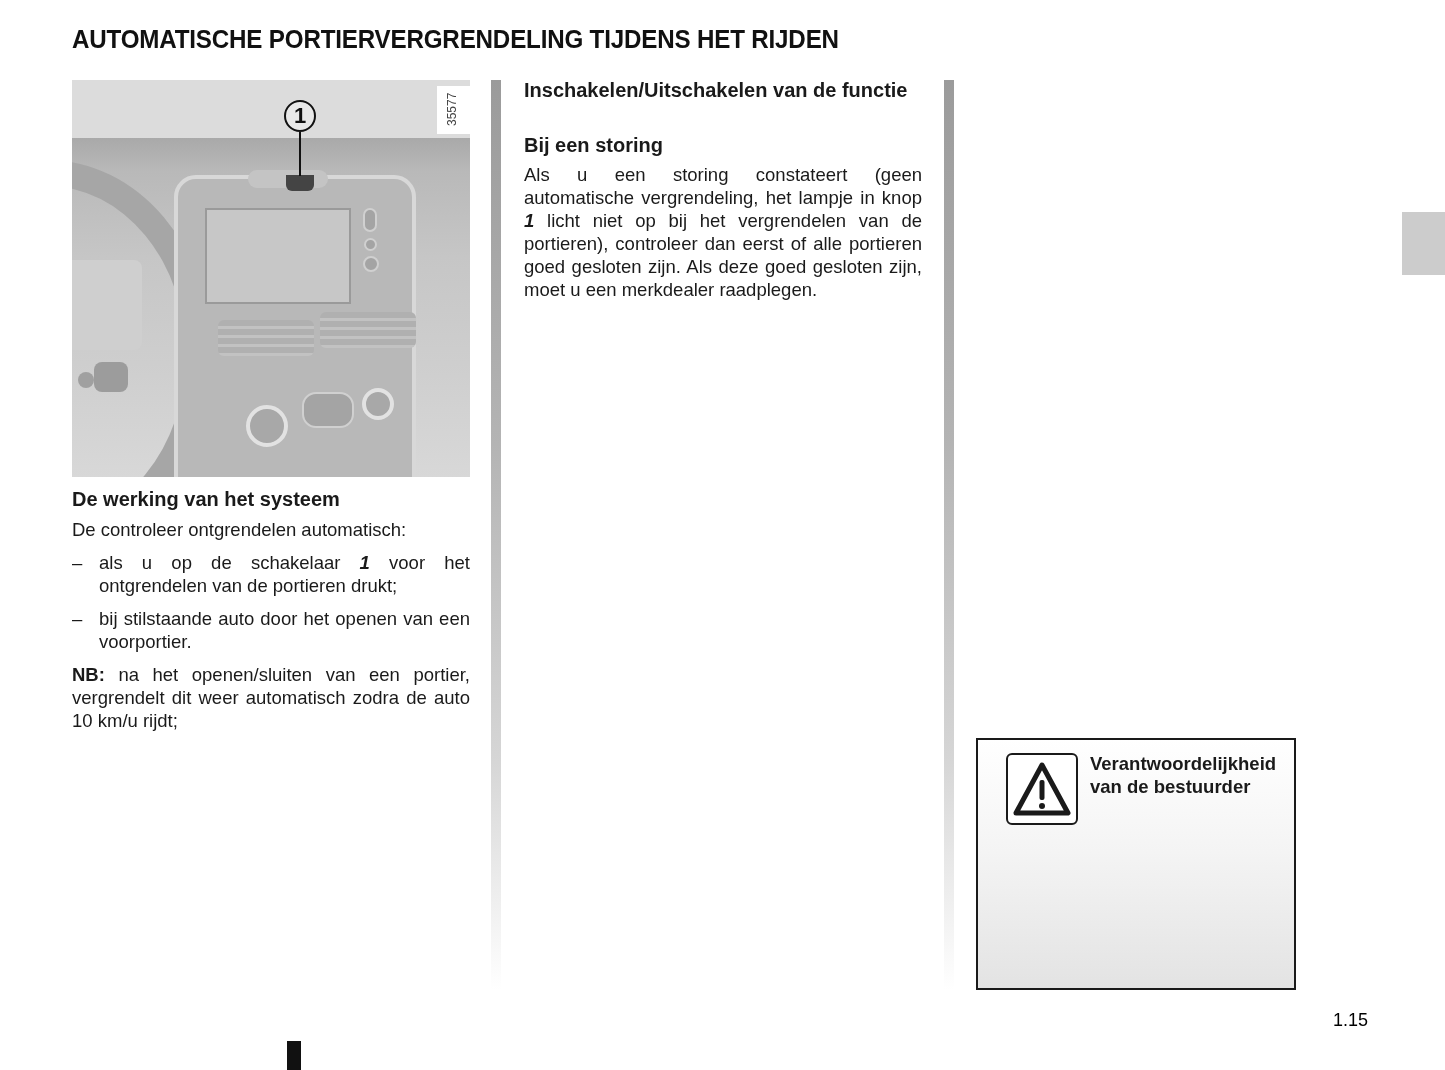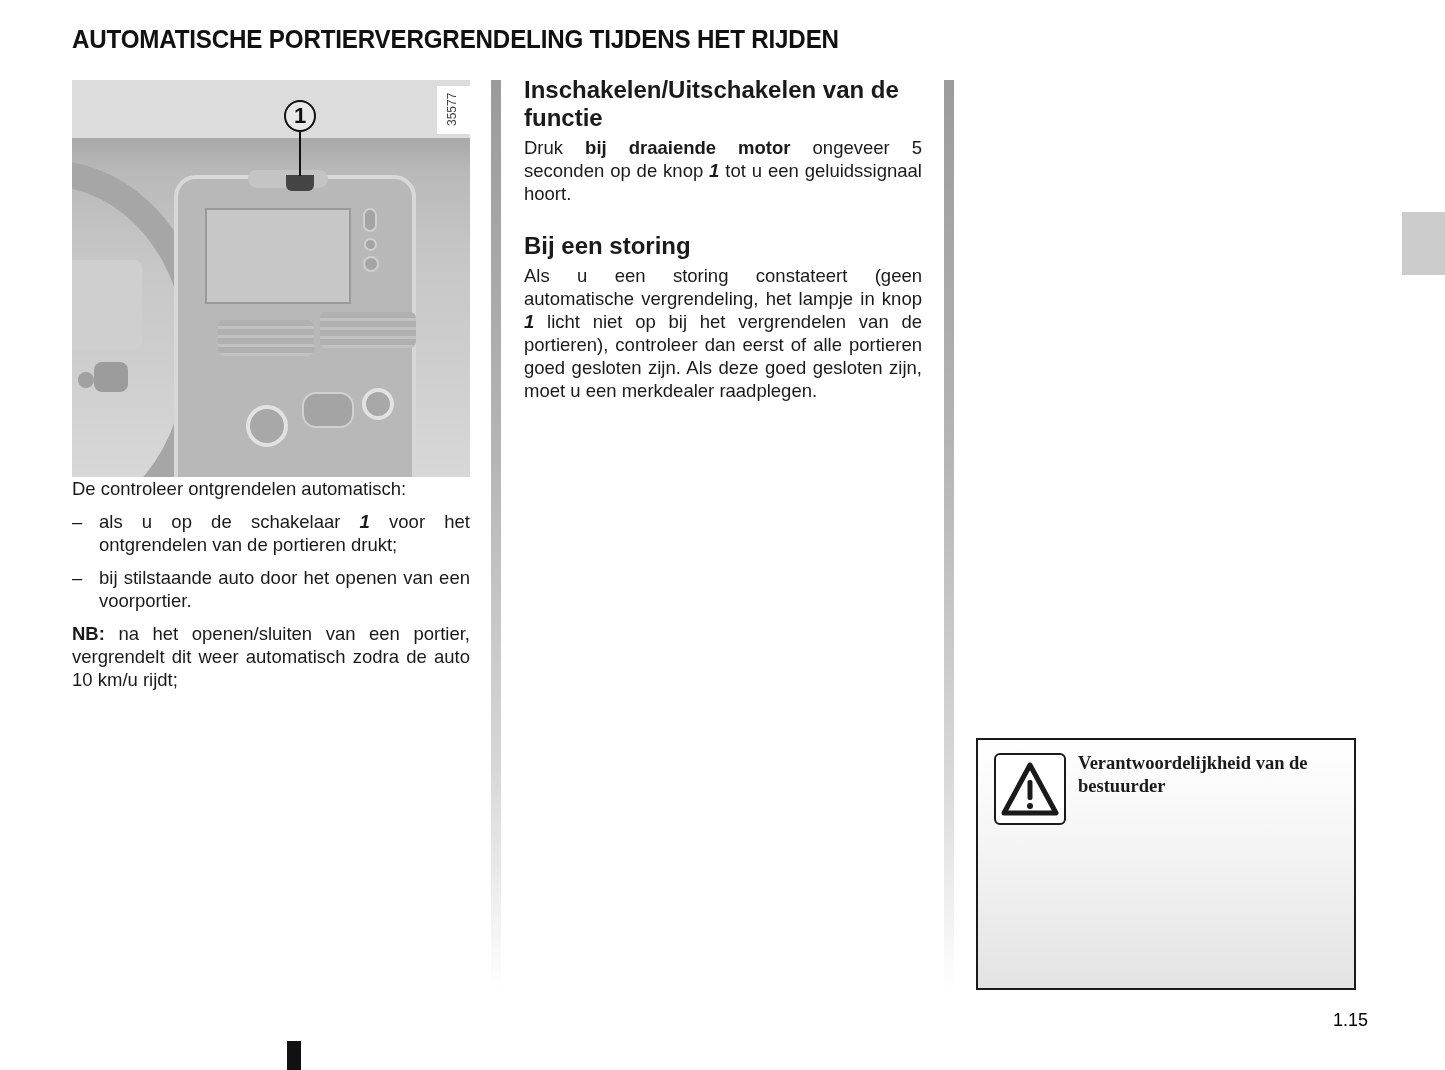--- a/index.html
+++ b/index.html
@@ -47,35 +47,35 @@
     .fig-vent { position: absolute; height: 36px; width: 96px; background: repeating-linear-gradient(180deg, #b0b0b0 0px, #b0b0b0 6px, #c2c2c2 6px, #c2c2c2 9px); border-radius: 6px; }
     .fig-knob { position: absolute; width: 42px; height: 42px; border-radius: 50%; background: #a8a8a8; border: 4px solid #e2e2e2; }
     .fig-callout { position: absolute; left: 212px; top: 20px; width: 32px; height: 32px;
       border: 2px solid #111; border-radius: 50%; background: #e8e8e8;
       font-weight: bold; font-size: 22px; line-height: 28px; text-align: center; color: #111; }
     .fig-leader { position: absolute; left: 227px; top: 52px; width: 2px; height: 44px; background: #111; }
     .fig-ref { position: absolute; left: 365px; top: 6px; width: 34px; height: 48px; background: #fff; }
     .fig-ref span { position: absolute; left: 4px; top: 40px; transform: rotate(-90deg); transform-origin: left top;
       font-size: 12px; color: #444; white-space: nowrap; }
 
-    h2 { font-size: 24px; font-weight: bold; line-height: 28px; color: #1a1a1a; }
+    h2 { font-size: 20px; font-weight: bold; line-height: 28px; color: #1a1a1a; }
     .col1 h2 { margin-top: 8px; margin-bottom: 5px; }
     .col2 h2.first { margin-bottom: 4px; }
     .col2 h2.second { margin-top: 27px; margin-bottom: 4px; }
     .col1 p { margin-bottom: 10px; }
     .list { list-style: none; }
     .list li { position: relative; padding-left: 27px; margin-bottom: 10px; text-align: justify; text-align-last: left; }
     .list li .dash { position: absolute; left: 0; top: 0; }
     .ref { font-style: italic; font-weight: bold; }
 
     .warning-box {
-      position: absolute; left: 976px; top: 738px; width: 380px; height: 252px;
+      position: absolute; left: 976px; top: 738px; width: 320px; height: 252px;
       border: 2px solid #1a1a1a;
       background: linear-gradient(180deg, #ffffff 0%, #f4f4f4 45%, #e3e3e3 100%);
-      padding: 12px 14px 0 16px; font-size: 18.5px; line-height: 23px; font-family: Liberation Serif, serif;
+      padding: 12px 14px 0 28px; font-size: 18.5px; line-height: 23px;
     }
     .warning-icon { float: left; width: 72px; height: 72px; margin-right: 12px; margin-top: 1px; margin-bottom: 4px;
       border: 2px solid #1a1a1a; border-radius: 6px; background: #fff; display: flex; align-items: center; justify-content: center; }
     .warning-title { font-weight: bold; }
     .warning-body { text-align: justify; text-align-last: left; margin-top: 3px; }
 
     .tab-marker { position: absolute; left: 1402px; top: 212px; width: 43px; height: 63px; background: #cccccc; }
     .page-number { position: absolute; left: 1333px; top: 1010px; font-size: 18px; color: #000000; }
     .page-mark { position: absolute; left: 287px; top: 1041px; width: 14px; height: 29px; background: #111; }
   </style>
@@ -107,35 +107,35 @@
     <div class="fig-knob" style="left:174px;top:325px;"></div>
     <div class="fig-knob" style="left:290px;top:308px;width:32px;height:32px;"></div>
     <div class="fig-ctrl" style="left:230px;top:312px;width:52px;height:36px;border-radius:14px;"></div>
     <div class="fig-leader"></div>
     <div class="fig-callout">1</div>
     <div class="fig-ref">
       <span>35577</span>
     </div>
   </div>
 
+  <h2>De werking van het systeem</h2>
   <p>De controleer ontgrendelen automatisch:</p>
   <ul class="list">
     <li>
       <span class="dash">–</span><span>als u op de schakelaar </span><span class="ref">1</span><span> voor het ontgrendelen van de portieren drukt;</span>
     </li>
     <li>
       <span class="dash">–</span><span>bij stilstaande auto door het openen van een voorportier.</span>
     </li>
   </ul>
   <p><strong>NB:</strong><span> na het openen/sluiten van een portier, vergrendelt dit weer automatisch zodra de auto 10 km/u rijdt;</span></p>
 </div>
 
 <div class="col col2">
   <h2 class="first">Inschakelen/Uitschakelen van de functie</h2>
-  <p><span>Druk </span><strong>bij draaiende motor</strong><span> ongeveer 5 seconden op de knop </span><span class="ref">1</span><span> tot u een geluidssignaal hoort.</span></p>
 
   <h2 class="second">Bij een storing</h2>
   <p><span>Als u een storing constateert (geen automatische vergrendeling, het lampje in knop </span><span class="ref">1</span><span> licht niet op bij het vergrendelen van de portieren), controleer dan eerst of alle portieren goed gesloten zijn. Als deze goed gesloten zijn, moet u een merkdealer raadplegen.</span></p>
 </div>
 
 <div class="warning-box">
   <div class="warning-icon">
     <svg width="60" height="56" viewBox="0 0 60 56">
       <path d="M30 4 L56 52 L4 52 Z" fill="none" stroke="#1a1a1a" stroke-width="5" stroke-linejoin="round"></path>
       <rect x="27.5" y="19" width="5" height="20" rx="2" fill="#1a1a1a"></rect>

